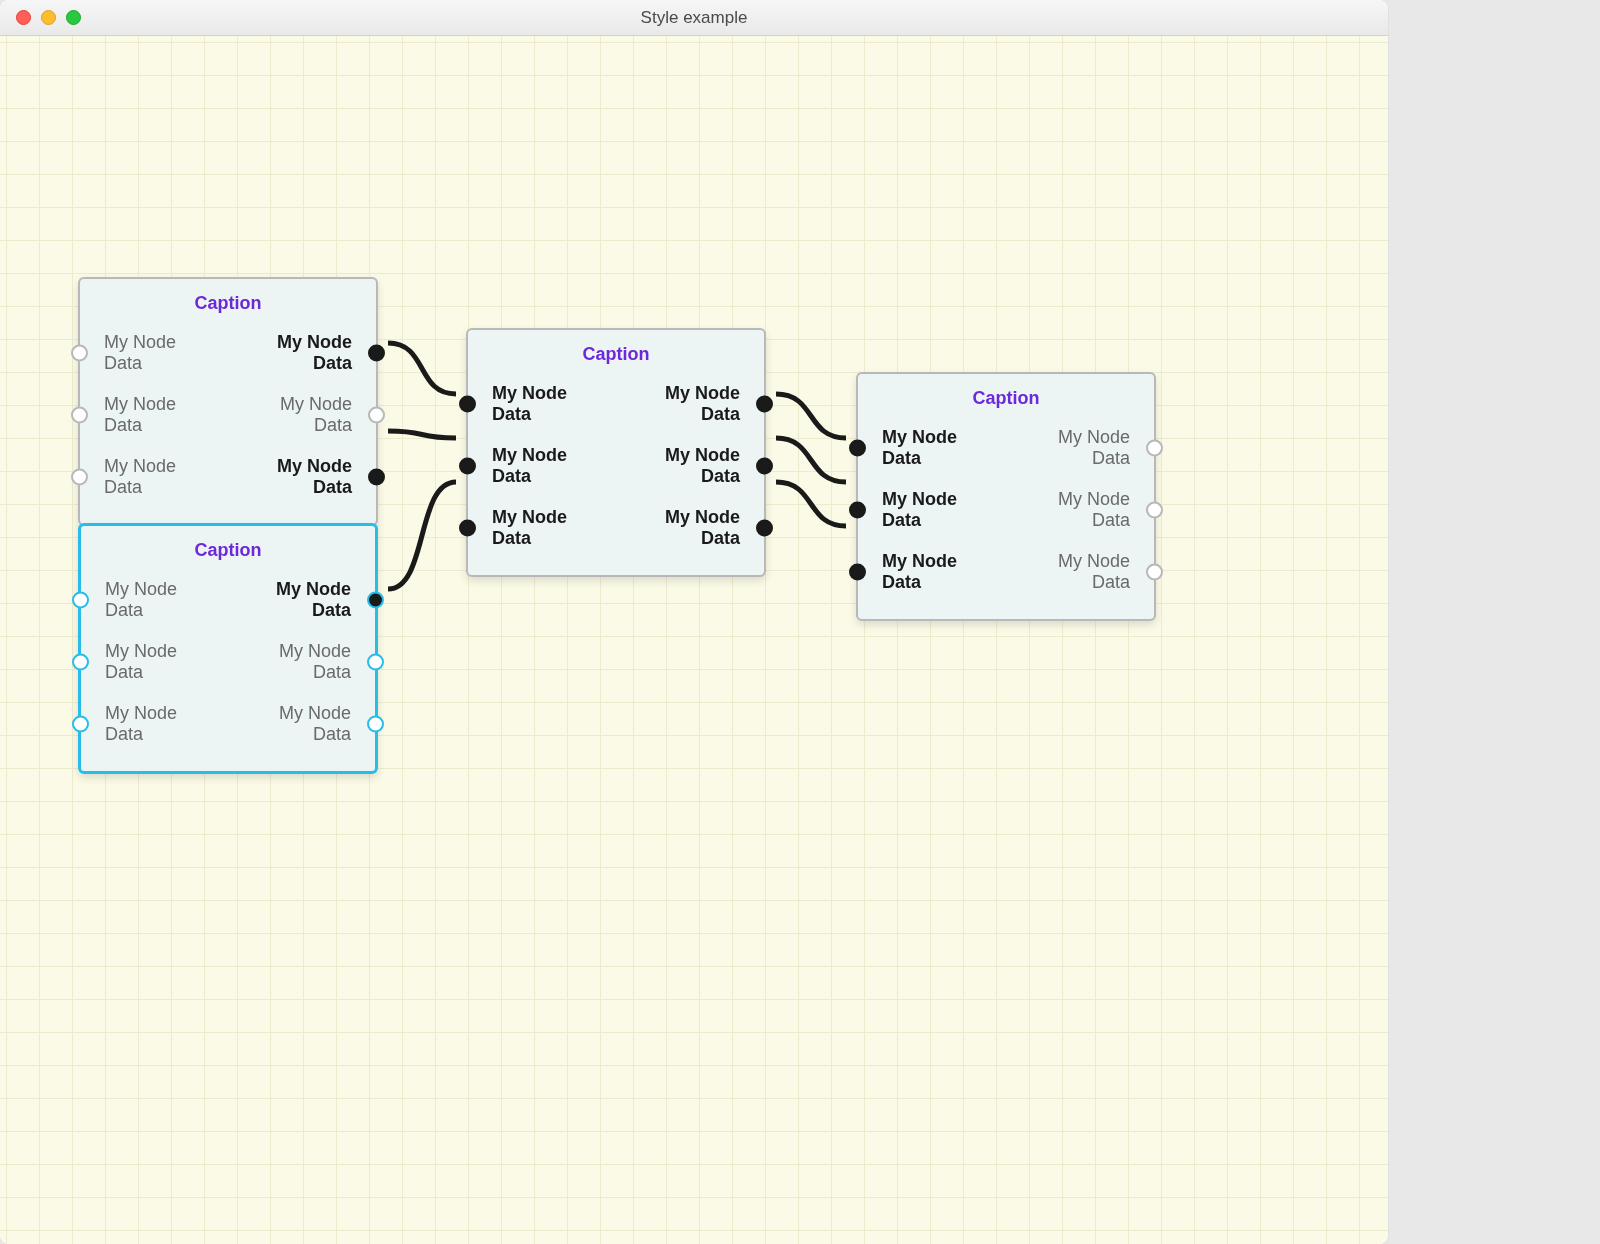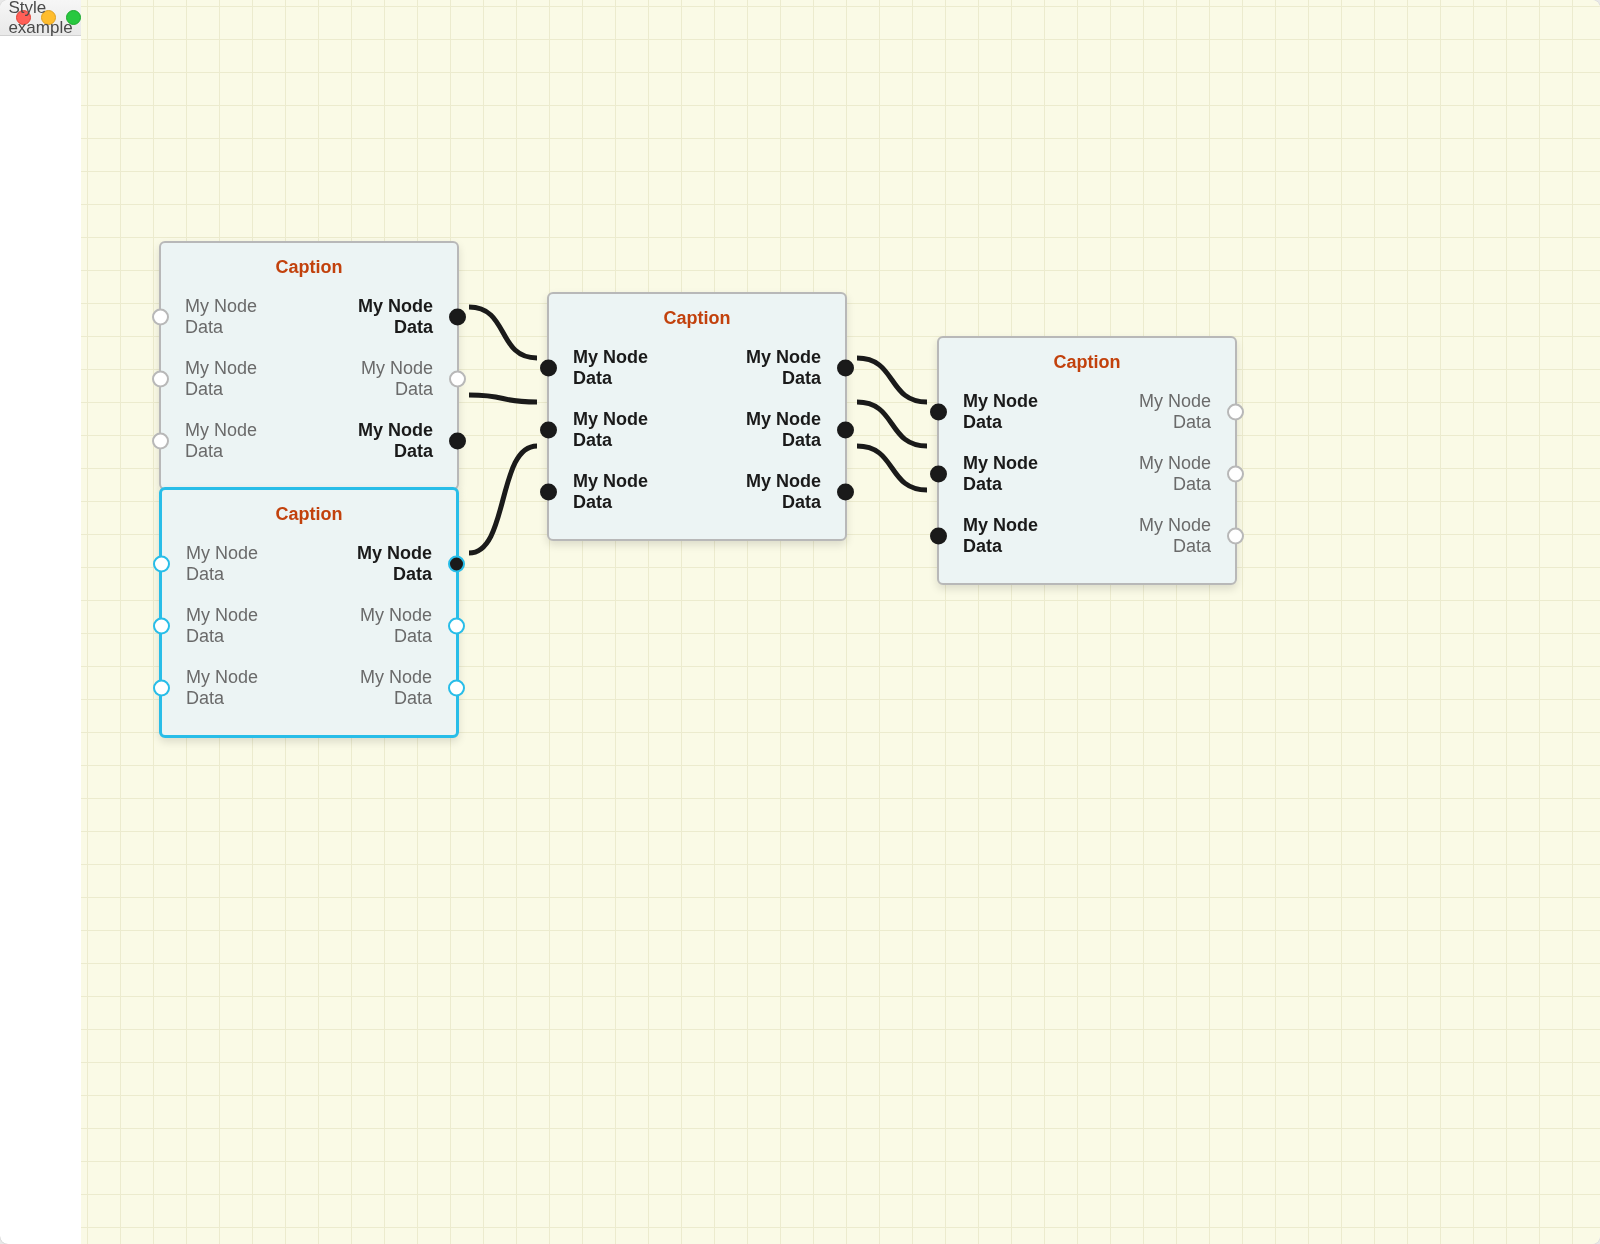--- a/index.html
+++ b/index.html
@@ -4,28 +4,28 @@
 <style>
 * { box-sizing: border-box; margin: 0; padding: 0; }
 body {
   font-family: -apple-system, BlinkMacSystemFont, "Segoe UI", Helvetica, Arial, sans-serif;
   background: #e8e8e8;
   width: 1600px;
   height: 1244px;
   overflow: hidden;
 }
 .window {
-  width: 1600px;
+  width: 1388px;
   height: 1244px;
   background: #fff;
   border-radius: 8px;
   overflow: hidden;
   box-shadow: 0 0 1px rgba(0,0,0,0.3);
   display: flex;
-  flex-direction: row;
+  flex-direction: column;
   justify-content: center;
 }
 .titlebar {
   height: 36px;
   background: linear-gradient(#f6f6f6, #e9e9e9);
   border-bottom: 1px solid #d1d1d1;
   display: flex;
   align-items: center;
   position: relative;
 }
@@ -65,21 +65,21 @@
   background: #ecf4f4;
   border: 2px solid #b8b8b8;
   border-radius: 6px;
   box-shadow: 0 4px 8px rgba(0,0,0,0.12);
 }
 .node.selected { border-color: #28bde8; border-width: 3px; }
 .node .caption {
   text-align: center;
   font-weight: 700;
   font-size: 18px;
-  color: #c2410c;
+  color: #6d28d9;
   padding: 14px 0 8px;
 }
 .rows { padding: 0 10px 16px; }
 .row {
   display: flex;
   justify-content: space-between;
   align-items: center;
   padding: 10px 0;
   font-size: 18px;
   position: relative;

